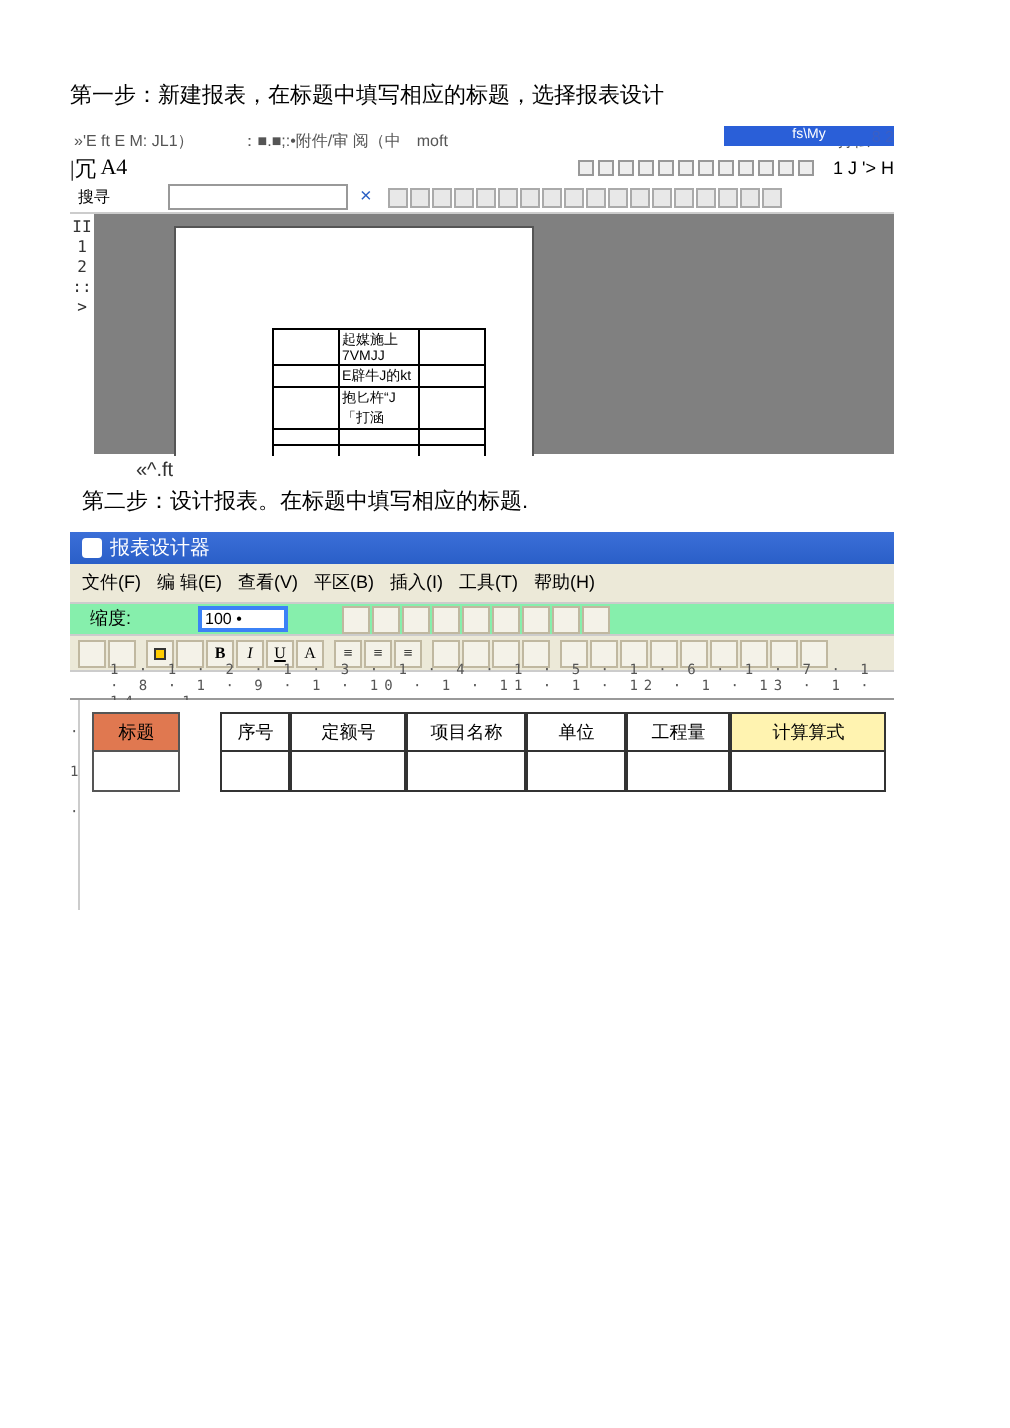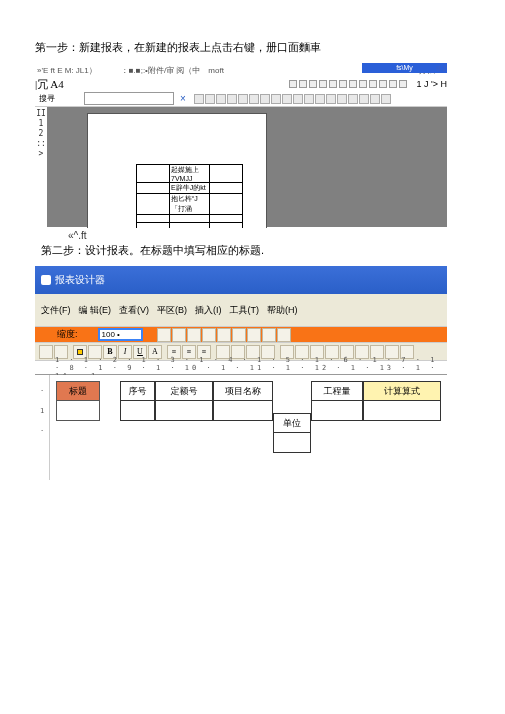--- a/index.html
+++ b/index.html
@@ -142,45 +142,45 @@
     margin: 2px 0 2px 33px;
   }
   
   .shot2 {
     width: 412px;
     background: #fff;
     font-size: 9px;
     margin-top: 2px;
   }
   .shot2-title {
-    height: 28px;
+    height: 16px;
     background: linear-gradient(to bottom, #3b6fd8, #2a5fc8);
     color: #fff;
     font-size: 10px;
     padding: 1px 6px;
     display:flex;
     align-items:center;
   }
   .shot2-menu {
-    height: 33px;
+    height: 20px;
     background: #ece9d8;
     font-size: 9px;
     display: flex;
     align-items: center;
     gap: 8px;
     padding: 0 6px;
     border-bottom: 1px solid #ccc;
   }
   .shot2-scale {
     height: 16px;
-    background: #f97316;
-    display: flex;
-    align-items: center;
-    gap: 8px;
-    padding: 0 22px;
+    background: #86efac;
+    display: flex;
+    align-items: center;
+    gap: 21px;
+    padding: 0 10px;
     font-size: 9px;
     border-bottom: 1px solid #ccc;
   }
   .scale-input {
     width: 45px;
     height: 13px;
     border: 2px solid #3b82f6;
     background: #fff;
     font-size: 8px;
     padding: 0 2px;
@@ -267,36 +267,36 @@
     background: #fff;
     font-size: 9px;
     display:flex;
     align-items:center;
     justify-content:center;
     height: 20px;
   }
   .c1 { width: 35px; margin-left: 20px;}
   .c2 { width: 58px;}
   .c3 { width: 60px;}
-  .c4 { width: 38px; margin-top: 32px;}
+  .c4 { width: 50px;}
   .c5 { width: 52px;}
   .c6 { width: 78px; background:#fff3b0;}
   .design-row.data .design-cell { border-top: none;}
   .design-row.data .row-label { background:#fff; border:1px solid #555; border-top:none;}
   .top-blue-tab {
     position:absolute;
     right:0; top:1px;
     color:#3b5fc4;
     font-size:8px;
   }
 </style>
 </head>
 <body>
 
-<div class="step-text">第一步：新建报表，在新建的报表上点击右键，册口面麵車</div>
+<div class="step-text">第一步：新建报表，在标题中填写相应的标题，选择报表设计</div>
 
 <div class="shot1">
   <div class="side-tab">fs\My Documents\Grandsoft P^</div>
   <div class="shot1-topbar">
     <span>»'E ft E M: JL1）</span>
     <span style="margin-left:20px">：■.■;:•附件/审 阅（中</span>
     <span style="margin-left:4px">moft</span>
     <span style="margin-left:auto">打仏</span>
     <span>11</span>
   </div>

